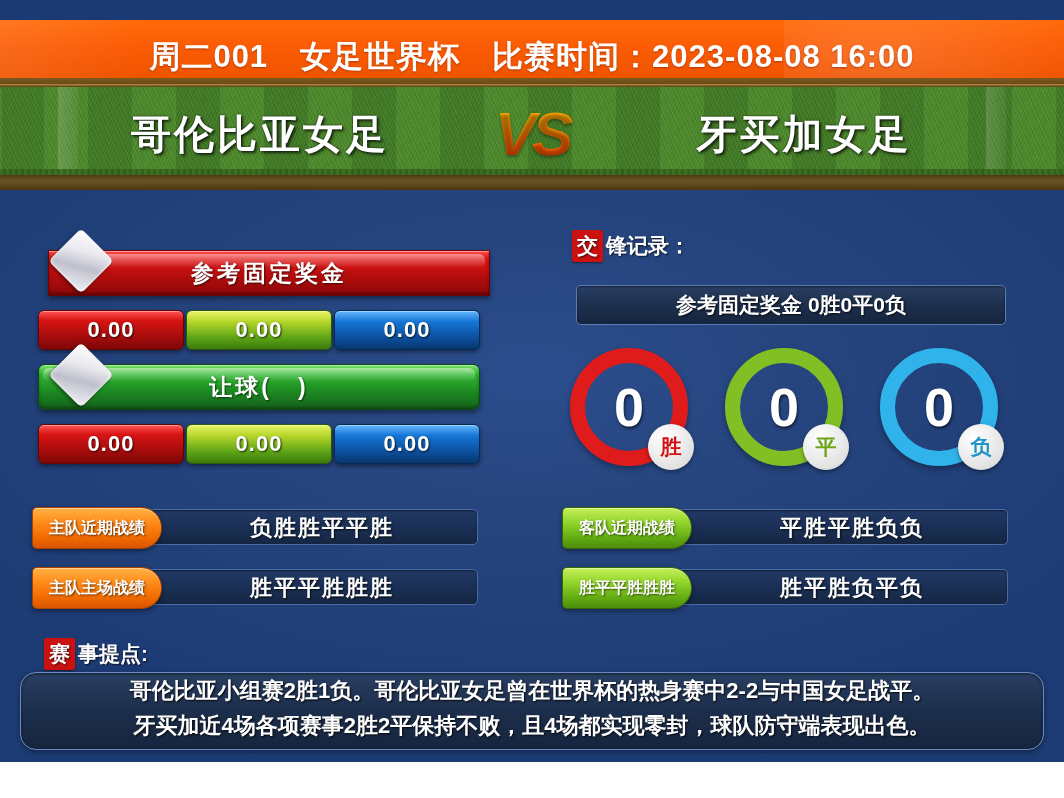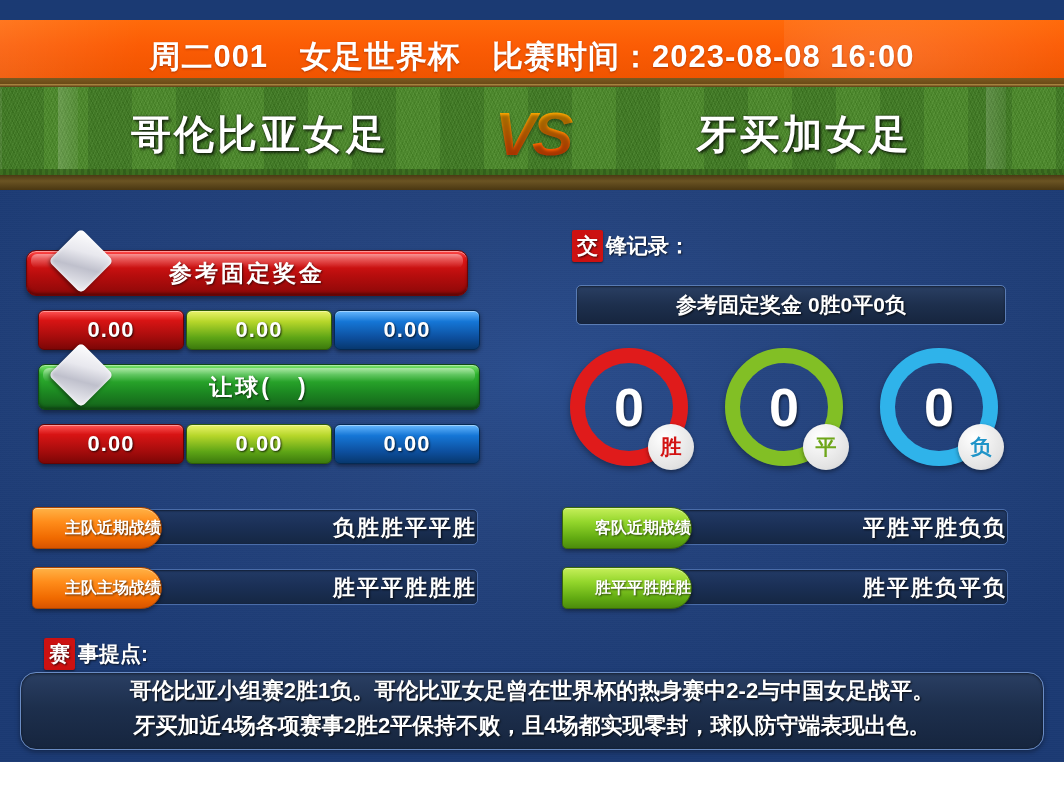--- a/index.html
+++ b/index.html
@@ -112,21 +112,21 @@
   .diamond{
     position:absolute;width:46px;height:46px;
     background:linear-gradient(150deg,#ffffff 0%,#e8e8ee 35%,#bfc0cc 60%,#f2f2f6 100%);
     transform:rotate(45deg);
     border-radius:5px;
     box-shadow:0 2px 4px rgba(0,0,0,.45),inset 0 0 4px rgba(255,255,255,.9);
     z-index:4;
   }
 
   .bar-red{
-    position:absolute;left:26px;top:250px;width:440px;height:44px;border-radius:10px;
+    position:absolute;left:48px;top:250px;width:440px;height:44px;border-radius:0;
     background:linear-gradient(180deg,#ff4d4d 0%,#e01616 18%,#b70d0d 55%,#8c0808 100%);
     box-shadow:0 3px 5px rgba(0,0,0,.4),inset 0 1px 0 rgba(255,255,255,.45),inset 0 -2px 3px rgba(0,0,0,.35);
     border:1px solid #6b0505;
   }
   .bar-red .shine,.bar-green .shine{
     position:absolute;left:4px;top:3px;right:4px;height:14px;border-radius:6px;
     background:linear-gradient(180deg,rgba(255,255,255,.45),rgba(255,255,255,0));
   }
   .bar-label{
     position:absolute;inset:0;line-height:44px;text-align:center;
@@ -158,34 +158,34 @@
     border:1px solid #2d5c08;}
   .odd-3{left:296px;width:144px;
     background:linear-gradient(180deg,#66b8ff 0%,#1576d6 28%,#0d4f9e 70%,#07386f 100%);
     border:1px solid #052a53;}
 
   
   .form-row{position:absolute;height:40px;}
   .form-tag{
     position:absolute;left:0;top:0;width:128px;height:40px;
     border-radius:6px 26px 26px 6px;
-    line-height:40px;text-align:right;
+    line-height:40px;text-align:center;
     color:#ffffff;font-size:16px;font-weight:bold;letter-spacing:0;
     text-shadow:1px 1px 2px rgba(0,0,0,.6);
     box-shadow:0 2px 4px rgba(0,0,0,.4),inset 0 1px 0 rgba(255,255,255,.4);
     z-index:3;white-space:nowrap;
   }
   .tag-orange{background:linear-gradient(180deg,#ffb347 0%,#ff8c1a 35%,#f06a00 75%,#d85400 100%);border:1px solid #a84400;}
   .tag-green{background:linear-gradient(180deg,#c6ef5a 0%,#93d62b 35%,#62ab12 75%,#4c8c0c 100%);border:1px solid #3a690a;}
   .form-val{
     position:absolute;left:94px;top:2px;width:352px;height:36px;border-radius:5px;
     background:linear-gradient(180deg,#223a66 0%,#1a2f55 50%,#152743 100%);
     border:1px solid #4a6ca8;
     box-shadow:inset 0 1px 2px rgba(0,0,0,.5);
-    line-height:36px;text-align:right;
+    line-height:36px;text-align:center;
     color:#ffffff;font-size:22px;font-weight:bold;letter-spacing:2px;
     text-shadow:1px 1px 2px rgba(0,0,0,.8);
     padding-left:40px;box-sizing:border-box;
   }
 
   
   .sec-title{
     position:absolute;height:30px;line-height:30px;
     color:#ffffff;font-size:21px;font-weight:bold;white-space:nowrap;
     text-shadow:1px 1px 2px rgba(0,0,0,.7);

